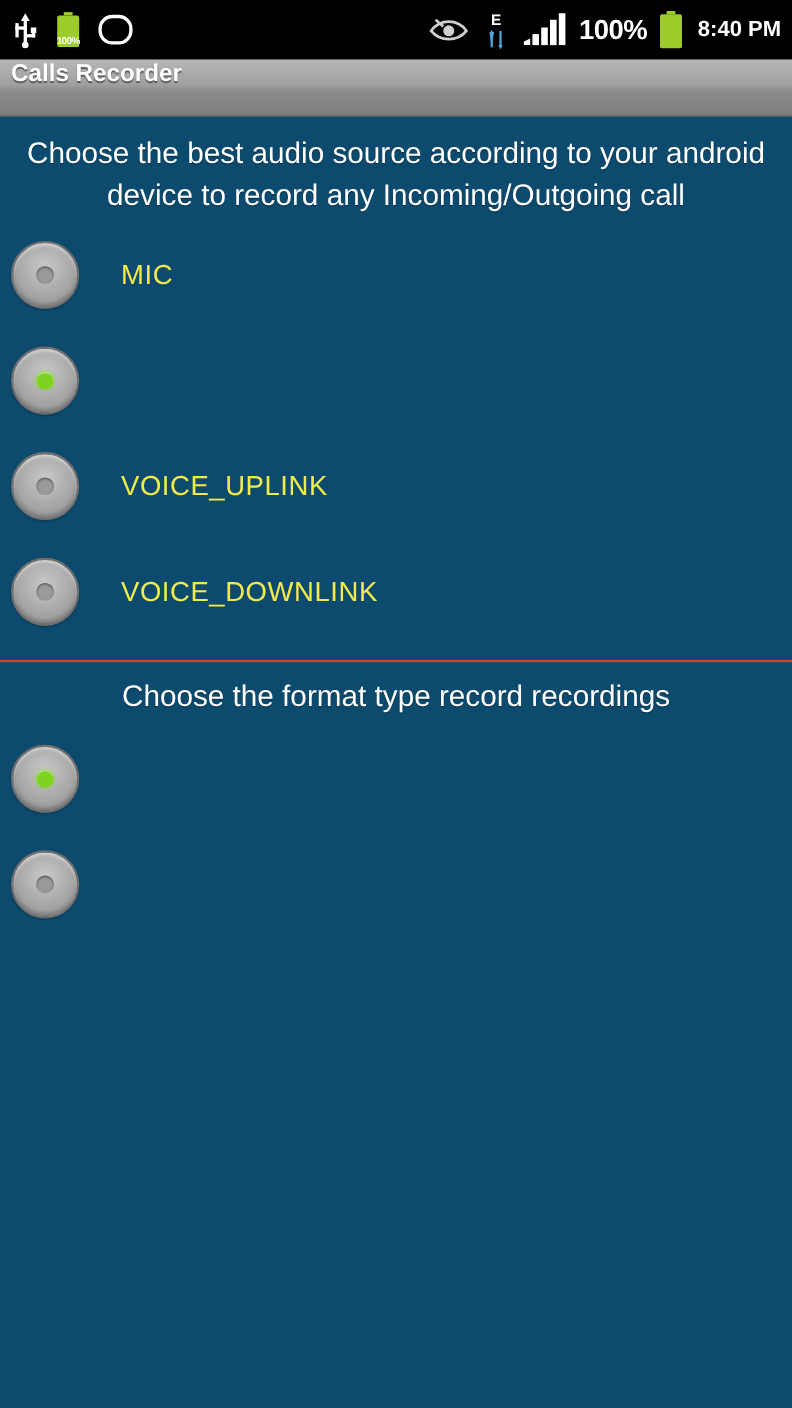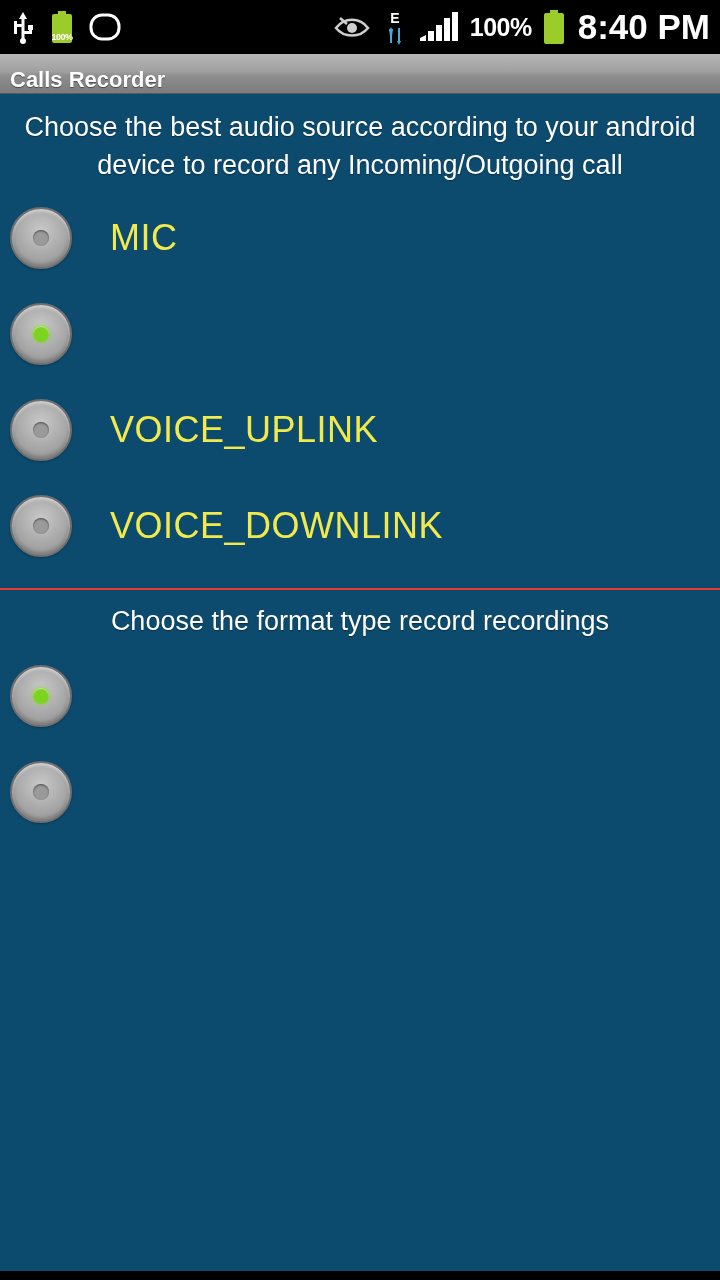--- a/index.html
+++ b/index.html
@@ -55,33 +55,33 @@
   .icon-signal { width: 40px; height: 32px; }
   .batt-pct-text {
     color: #ffffff;
     font-size: 25px;
     font-weight: bold;
     letter-spacing: -0.5px;
   }
   .icon-batt-big { width: 24px; height: 34px; }
   .clock {
     color: #ffffff;
-    font-size: 35px;
+    font-size: 20px;
     font-weight: bold;
     letter-spacing: 0px;
     margin-left: 2px;
   }
 
   
   .action-bar {
-    height: 40px;
+    height: 52px;
     background: linear-gradient(to bottom, #b6b6b6 0%, #a0a0a0 45%, #8e8e8e 55%, #7c7c7c 100%);
     border-bottom: 1px solid #5a5a5a;
     display: flex;
-    align-items: flex-end;
+    align-items: flex-start;
     padding-left: 10px;
     box-sizing: border-box;
   }
   .action-bar .title {
     color: #ffffff;
     font-size: 22px;
     font-weight: bold;
     text-shadow: 0 1px 1px rgba(0,0,0,0.45);
   }
 
@@ -135,21 +135,21 @@
     background: #9a9a9a;
     box-shadow: inset 0 1px 2px rgba(0,0,0,0.5);
   }
   .radio.checked .inner {
     background: #7ed321;
     box-shadow: 0 0 4px rgba(126,211,33,0.9), inset 0 1px 1px rgba(255,255,255,0.5);
   }
   .radio-label {
     margin-left: 38px;
     color: #f2ea4c;
-    font-size: 36px;
+    font-size: 25px;
     letter-spacing: 0.5px;
   }
 
   
   .nav-bar {
     height: 49px;
     background: #000000;
   }
 </style>
 </head>

